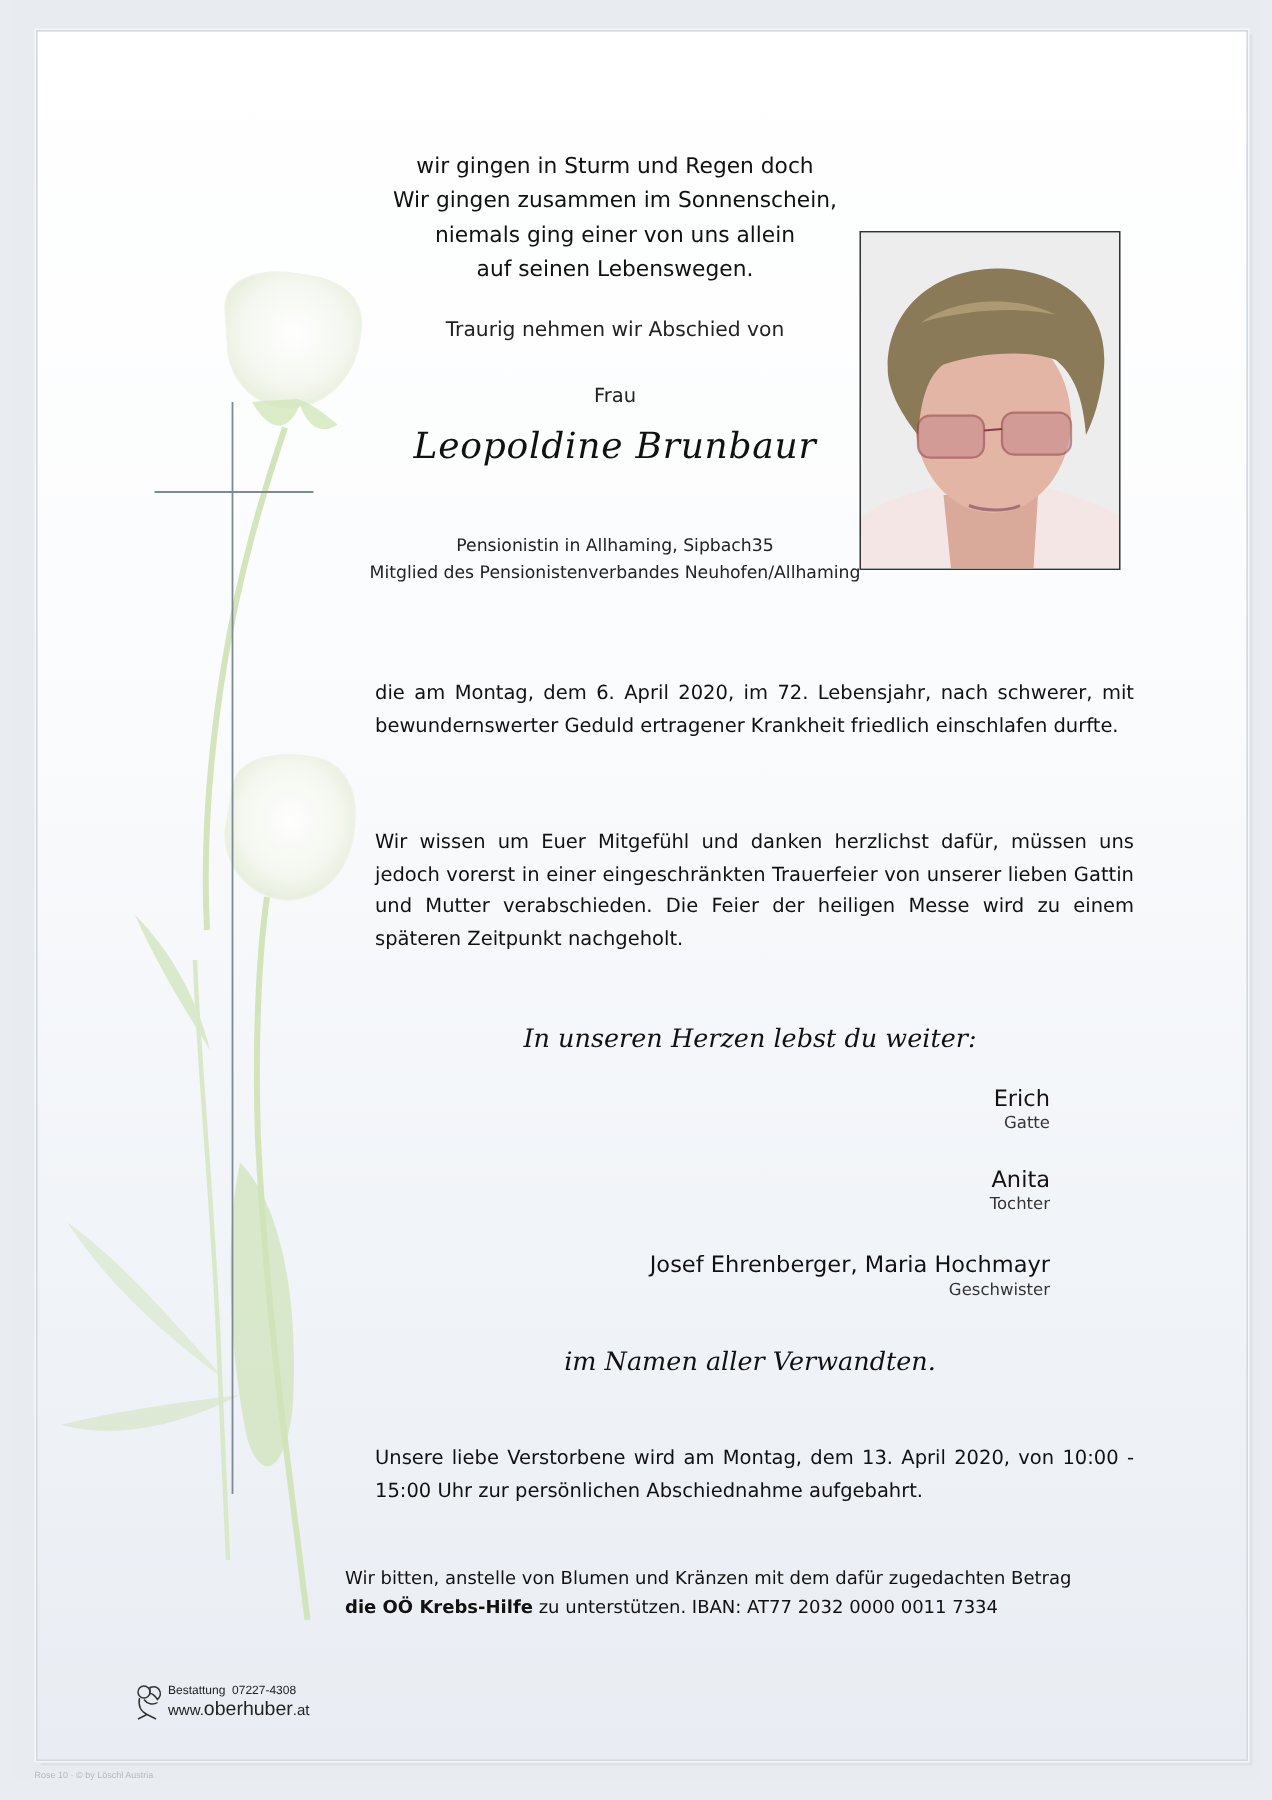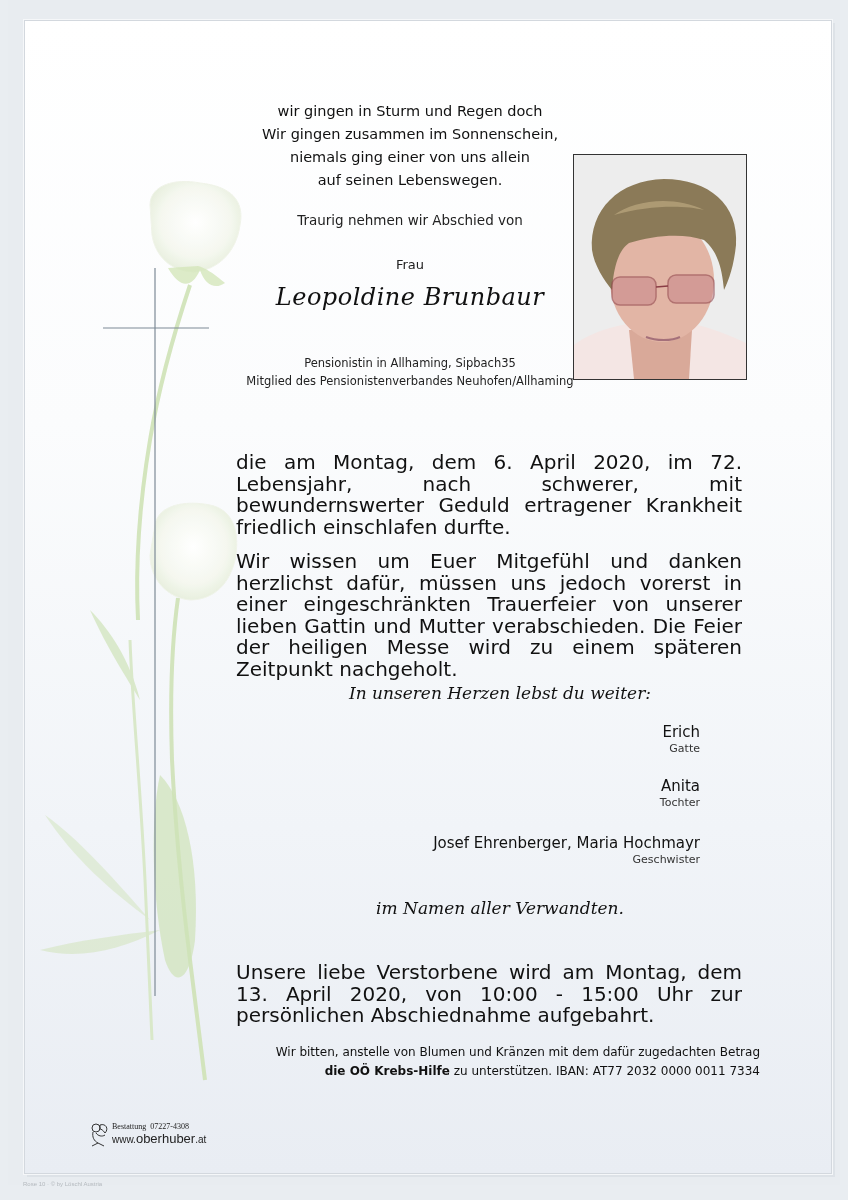--- a/index.html
+++ b/index.html
@@ -45,22 +45,22 @@
     .deceased-info {
       position: absolute; left: 220px; top: 354px; width: 380px;
       text-align: center; font-size: 11.5px; line-height: 18px; color: #222;
     }
     .photo-frame {
       position: absolute; left: 573px; top: 154px; width: 172px; height: 224px;
       border: 1.5px solid #333; background: #eceeee; overflow: hidden;
     }
 
     .para {
-      position: absolute; left: 236px; width: 506px;
-      font-size: 20px; line-height: 21.5px; text-align: justify; color: #111;
+      position: absolute; left: 250px; width: 506px;
+      font-size: 13px; line-height: 21.5px; text-align: justify; color: #111;
     }
     .para-1 { top: 452px; }
     .para-2 { top: 551px; }
     .para-3 { top: 962px; }
 
     .mourners-heading {
       position: absolute; left: 300px; top: 683px; width: 400px; text-align: center;
       font-family: "DejaVu Serif", serif; font-style: italic; font-size: 17px; color: #111;
     }
     .mourner { position: absolute; left: 300px; width: 400px; text-align: right; }
@@ -68,31 +68,31 @@
     .mourner .m-role { font-size: 11px; line-height: 15px; color: #333; }
     .mourner-0 { top: 723px; }
     .mourner-1 { top: 777px; }
     .mourner-2 { top: 834px; }
     .closing-line {
       position: absolute; left: 300px; top: 898px; width: 400px; text-align: center;
       font-family: "DejaVu Serif", serif; font-style: italic; font-size: 17px; color: #111;
     }
     .donation {
       position: absolute; left: 230px; top: 1043px; width: 530px;
-      text-align: right; font-size: 12px; line-height: 19px; color: #111;
+      text-align: left; font-size: 12px; line-height: 19px; color: #111;
     }
     .donation .bold { font-weight: bold; }
 
     .undertaker {
       position: absolute; left: 88px; top: 1121px; width: 160px; height: 26px;
     }
     .undertaker .logo { position: absolute; left: 0; top: 0; width: 22px; height: 26px; }
     .undertaker .u-line1 {
       position: absolute; left: 24px; top: 1px; font-size: 8px; color: #222; white-space: nowrap;
-      font-family: Liberation Serif, serif;
+      font-family: Liberation Sans, sans-serif;
       text-align: right;
     }
     .undertaker .u-line2 {
       position: absolute; left: 24px; top: 10px; font-size: 10px; color: #222; white-space: nowrap;
       font-family: "Liberation Sans", sans-serif;
     }
     .undertaker .u-line2 .big { font-size: 13px; }
   </style>
 </head>
 <body>

